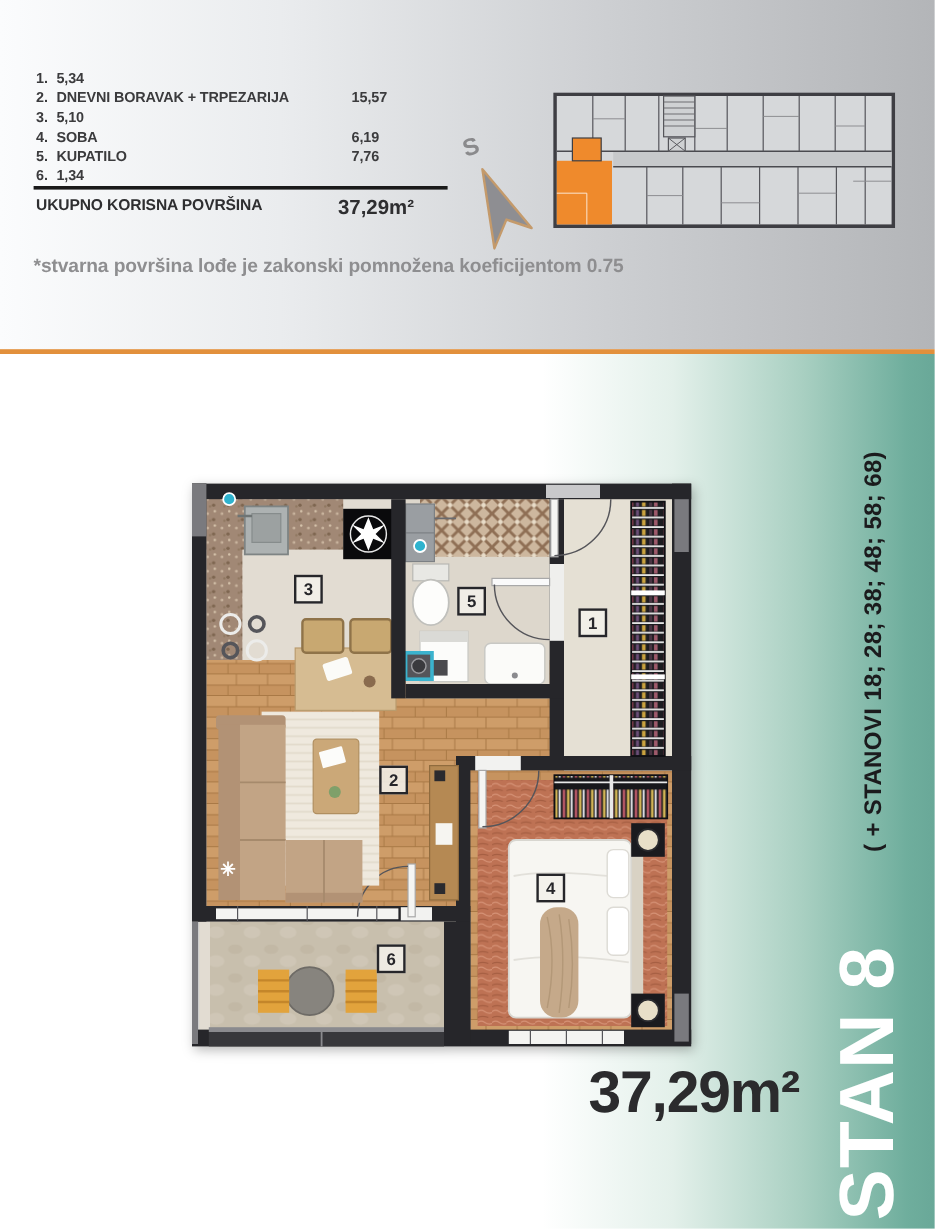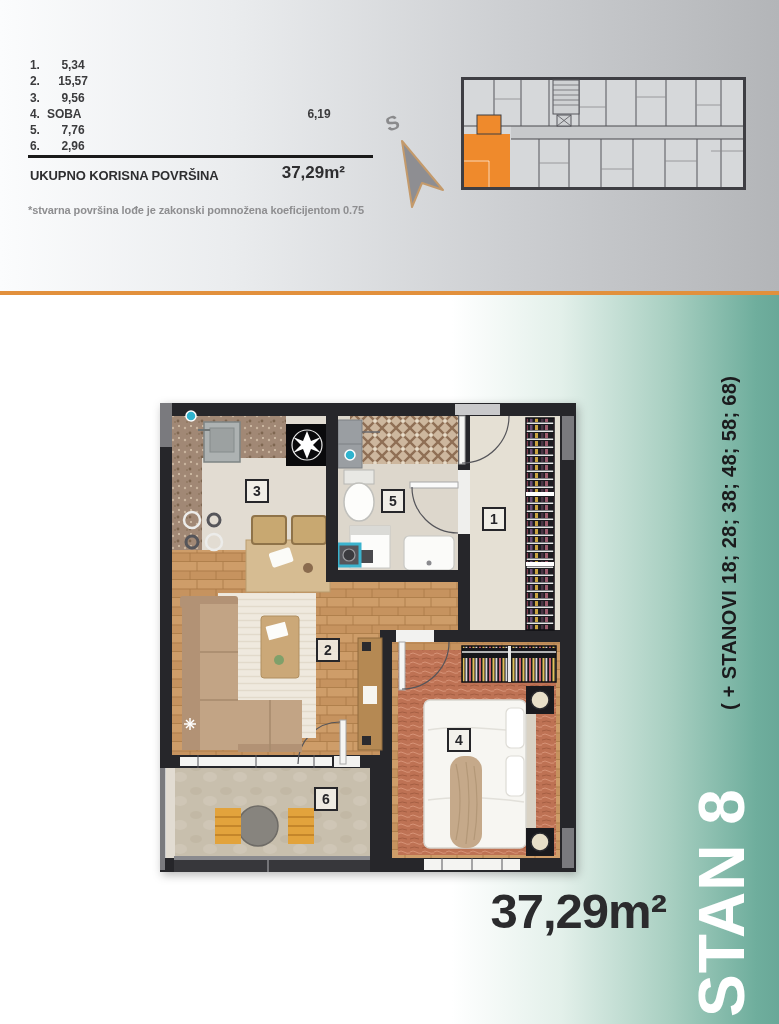--- a/index.html
+++ b/index.html
@@ -9,26 +9,26 @@
   }
   
   .top-section{
     position:absolute;left:0;top:0;width:779px;height:291px;
     background:linear-gradient(90deg,#FBFCFD 0%,#EAECEE 30%,#CDCFD2 65%,#B3B5B8 100%);
   }
   .room-list{position:absolute;left:30px;top:58px;width:315px;color:#3B3B3D;}
   .room-row{display:flex;align-items:baseline;height:16.3px;font-size:12px;font-weight:700;letter-spacing:-0.1px;}
   .room-num{width:17px;flex:none;}
   .room-label{flex:1;}
-  .room-area{flex:none;width:52px;text-align:center;}
+  .room-area{flex:none;width:52px;text-align:left;}
   .list-divider{position:absolute;left:28px;top:155px;width:345px;height:3px;background:#1A1A1A;}
-  .total-row{position:absolute;left:30px;top:163px;width:315px;display:flex;align-items:flex-end;color:#2E2E30;}
+  .total-row{position:absolute;left:30px;top:163px;width:315px;display:flex;align-items:flex-start;color:#2E2E30;}
   .total-label{flex:1;font-size:13px;font-weight:700;letter-spacing:-0.1px;}
   .total-value{flex:none;font-size:17px;font-weight:700;}
-  .footnote{position:absolute;left:28px;top:204px;font-size:11px;font-weight:700;color:#8E8E90;letter-spacing:-0.1px;}
+  .footnote{position:absolute;left:28px;top:214px;font-size:16px;font-weight:700;color:#8E8E90;letter-spacing:-0.1px;}
   .compass{position:absolute;left:380px;top:112px;width:70px;height:100px;}
   .compass-s{position:absolute;left:6px;top:0px;font-size:20px;font-weight:700;color:#8A8A8C;transform:rotate(-18deg);}
   .building-overview{position:absolute;left:461px;top:77px;}
   
   .orange-divider{position:absolute;left:0;top:291px;width:779px;height:4px;background:#E2903C;}
   
   .bottom-section{
     position:absolute;left:0;top:295px;width:779px;height:729px;
     background:linear-gradient(90deg,#FFFFFF 0%,#FFFFFF 58%,#E3F0EA 72%,#A8CFC1 86%,#6FAE9D 97%,#69A898 100%);
   }
@@ -64,38 +64,40 @@
 
   <div class="top-section">
 
     <div class="room-list">
       <div class="room-row">
         <span class="room-num">1.</span>
         <span class="room-area">5,34</span>
       </div>
       <div class="room-row">
         <span class="room-num">2.</span>
+        <span class="room-label">DNEVNI BORAVAK + TRPEZARIJA</span>
         <span class="room-area">15,57</span>
       </div>
       <div class="room-row">
         <span class="room-num">3.</span>
-        <span class="room-area">9,56</span>
+        <span class="room-area">5,10</span>
       </div>
       <div class="room-row">
         <span class="room-num">4.</span>
         <span class="room-label">SOBA</span>
         <span class="room-area">6,19</span>
       </div>
       <div class="room-row">
         <span class="room-num">5.</span>
+        <span class="room-label">KUPATILO</span>
         <span class="room-area">7,76</span>
       </div>
       <div class="room-row">
         <span class="room-num">6.</span>
-        <span class="room-area">2,96</span>
+        <span class="room-area">1,34</span>
       </div>
     </div>
 
     <div class="list-divider"></div>
 
     <div class="total-row">
       <span class="total-label">UKUPNO KORISNA POVRŠINA</span>
       <span class="total-value">37,29m²</span>
     </div>
 

